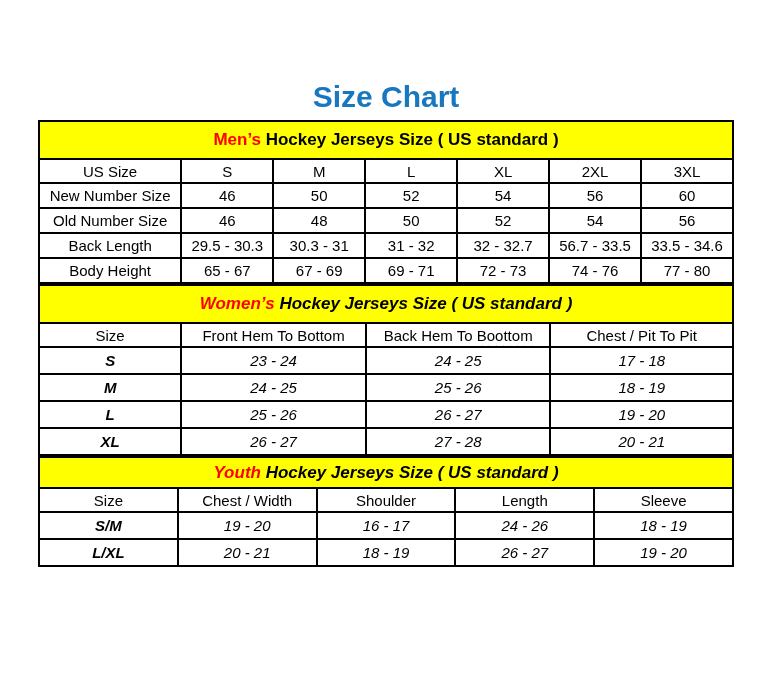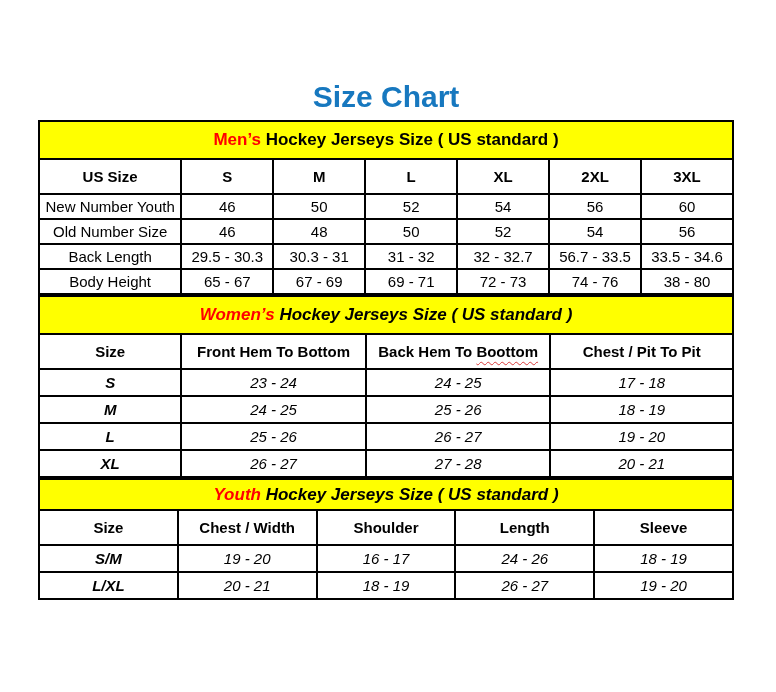--- a/index.html
+++ b/index.html
@@ -44,21 +44,21 @@
     overflow: hidden;
   }
   .t .banner {
     background: #ffff00;
     font-weight: bold;
     font-size: 17px;
     height: 38px;
   }
   .t-youth .banner { height: 31px; text-align: center; }
   .banner-red { color: #ff0000; }
-  .t th { font-weight: bold; height: 35px; }
+  .t th { font-weight: normal; height: 24px; }
   .t-mens td { height: 25px; }
   .t-womens td, .t-youth td { height: 27px; font-style: italic; }
   .t-mens .row-label { font-weight: normal; }
   .t-womens .row-label, .t-youth .row-label { font-weight: bold; }
   .squiggle {
     text-decoration: underline;
     text-decoration-style: wavy;
     text-decoration-color: #d83a3a;
     text-decoration-thickness: 1px;
     text-underline-offset: 4px;
@@ -87,21 +87,21 @@
         <tr>
           <th>US Size</th>
           <th>S</th>
           <th>M</th>
           <th>L</th>
           <th>XL</th>
           <th>2XL</th>
           <th>3XL</th>
         </tr>
         <tr>
-          <td class="row-label">New Number Youth</td>
+          <td class="row-label">New Number Size</td>
           <td>46</td>
           <td>50</td>
           <td>52</td>
           <td>54</td>
           <td>56</td>
           <td>60</td>
         </tr>
         <tr>
           <td class="row-label">Old Number Size</td>
           <td>46</td>
@@ -120,21 +120,21 @@
           <td>56.7 - 33.5</td>
           <td>33.5 - 34.6</td>
         </tr>
         <tr>
           <td class="row-label">Body Height</td>
           <td>65 - 67</td>
           <td>67 - 69</td>
           <td>69 - 71</td>
           <td>72 - 73</td>
           <td>74 - 76</td>
-          <td>38 - 80</td>
+          <td>77 - 80</td>
         </tr>
       </tbody>
     </table>
     <table class="t t-womens">
       <colgroup>
         <col style="width: 20.5%;">
         <col style="width: 26.6%;">
         <col style="width: 26.6%;">
         <col style="width: 26.3%;">
       </colgroup>

